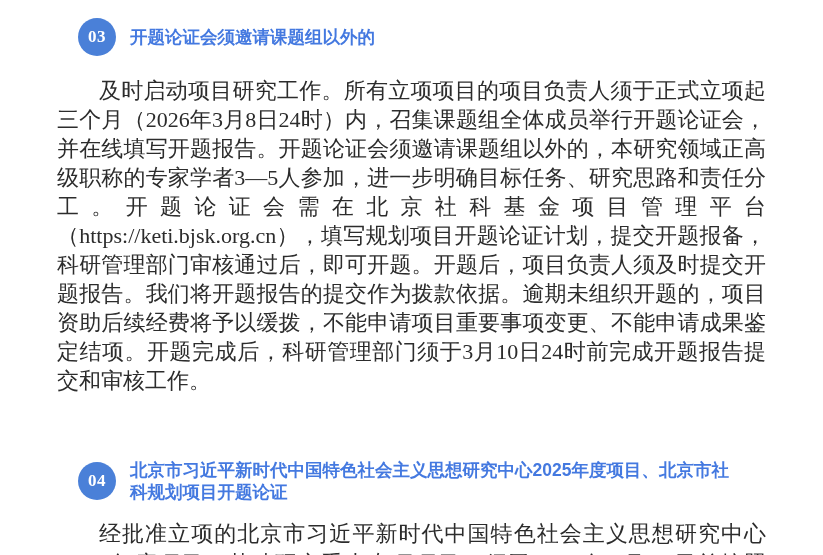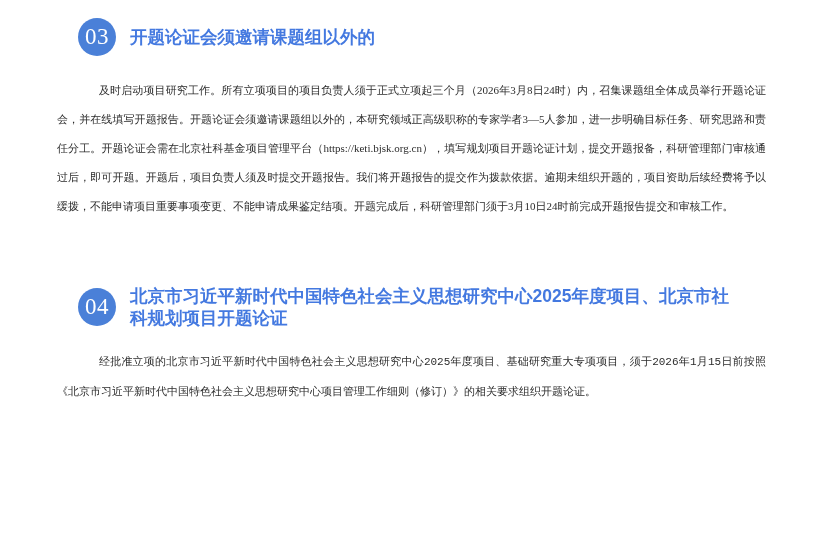--- a/index.html
+++ b/index.html
@@ -34,36 +34,36 @@
   .badge {
     flex: 0 0 auto;
     width: 38px;
     height: 38px;
     border-radius: 50%;
     display: flex;
     align-items: center;
     justify-content: center;
     color: #ffffff;
     font-family: "Liberation Serif", "DejaVu Serif", serif;
-    font-weight: normal;
-    font-size: 23px;
+    font-weight: bold;
+    font-size: 17px;
     letter-spacing: 0.5px;
   }
   .section-title {
     margin: 0;
     font-family: "Liberation Sans", "DejaVu Sans", sans-serif;
     font-weight: bold;
     font-size: 17.5px;
     line-height: 1.28;
     max-width: 600px;
   }
   .para {
     margin: 20px 57px 0 57px;
     font-family: "Liberation Serif", "DejaVu Serif", serif;
-    font-size: 11px;
+    font-size: 22px;
     line-height: 29px;
     text-align: justify;
     text-align-last: left;
     text-indent: 42px;
     word-break: break-word;
   }
   .section-04 .para {
     margin-top: 17px;
     line-height: 30px;
     font-family: Liberation Mono, monospace;

